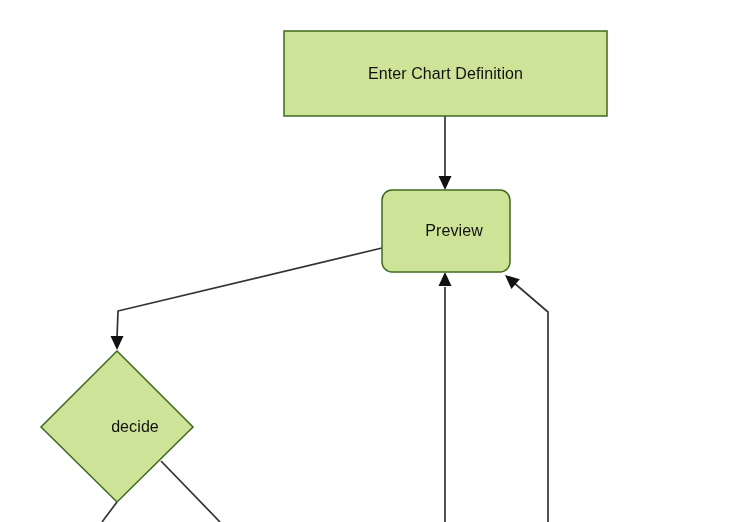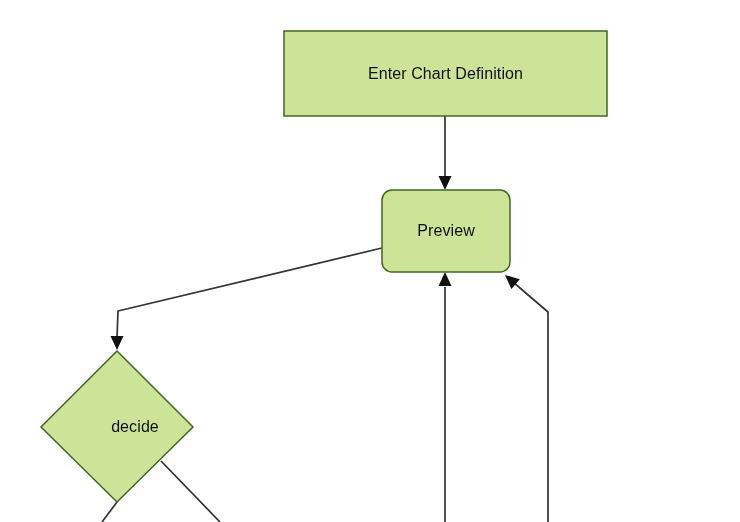--- a/index.html
+++ b/index.html
@@ -44,21 +44,21 @@
     display: flex;
     align-items: center;
     justify-content: center;
     text-align: center;
     font-size: 16px;
     color: var(--label-text, #111111);
     pointer-events: none;
     letter-spacing: 0.1px;
   }
   .label-enter   { left: 284px; top: 31px;  width: 323px; height: 85px;  }
-  .label-preview { left: 382px; top: 190px; width: 128px; height: 82px;  }
+  .label-preview { left: 390px; top: 190px; width: 128px; height: 82px;  }
   .label-decide  { left: 59px;  top: 351px; width: 152px; height: 151px; }
 </style>
 </head>
 <body>
 
 <div class="canvas">
 
   <svg class="edge-layer" viewBox="0 0 740 522" xmlns="http://www.w3.org/2000/svg">
 
     <path class="edge" d="M445,116 L445,176"></path>

